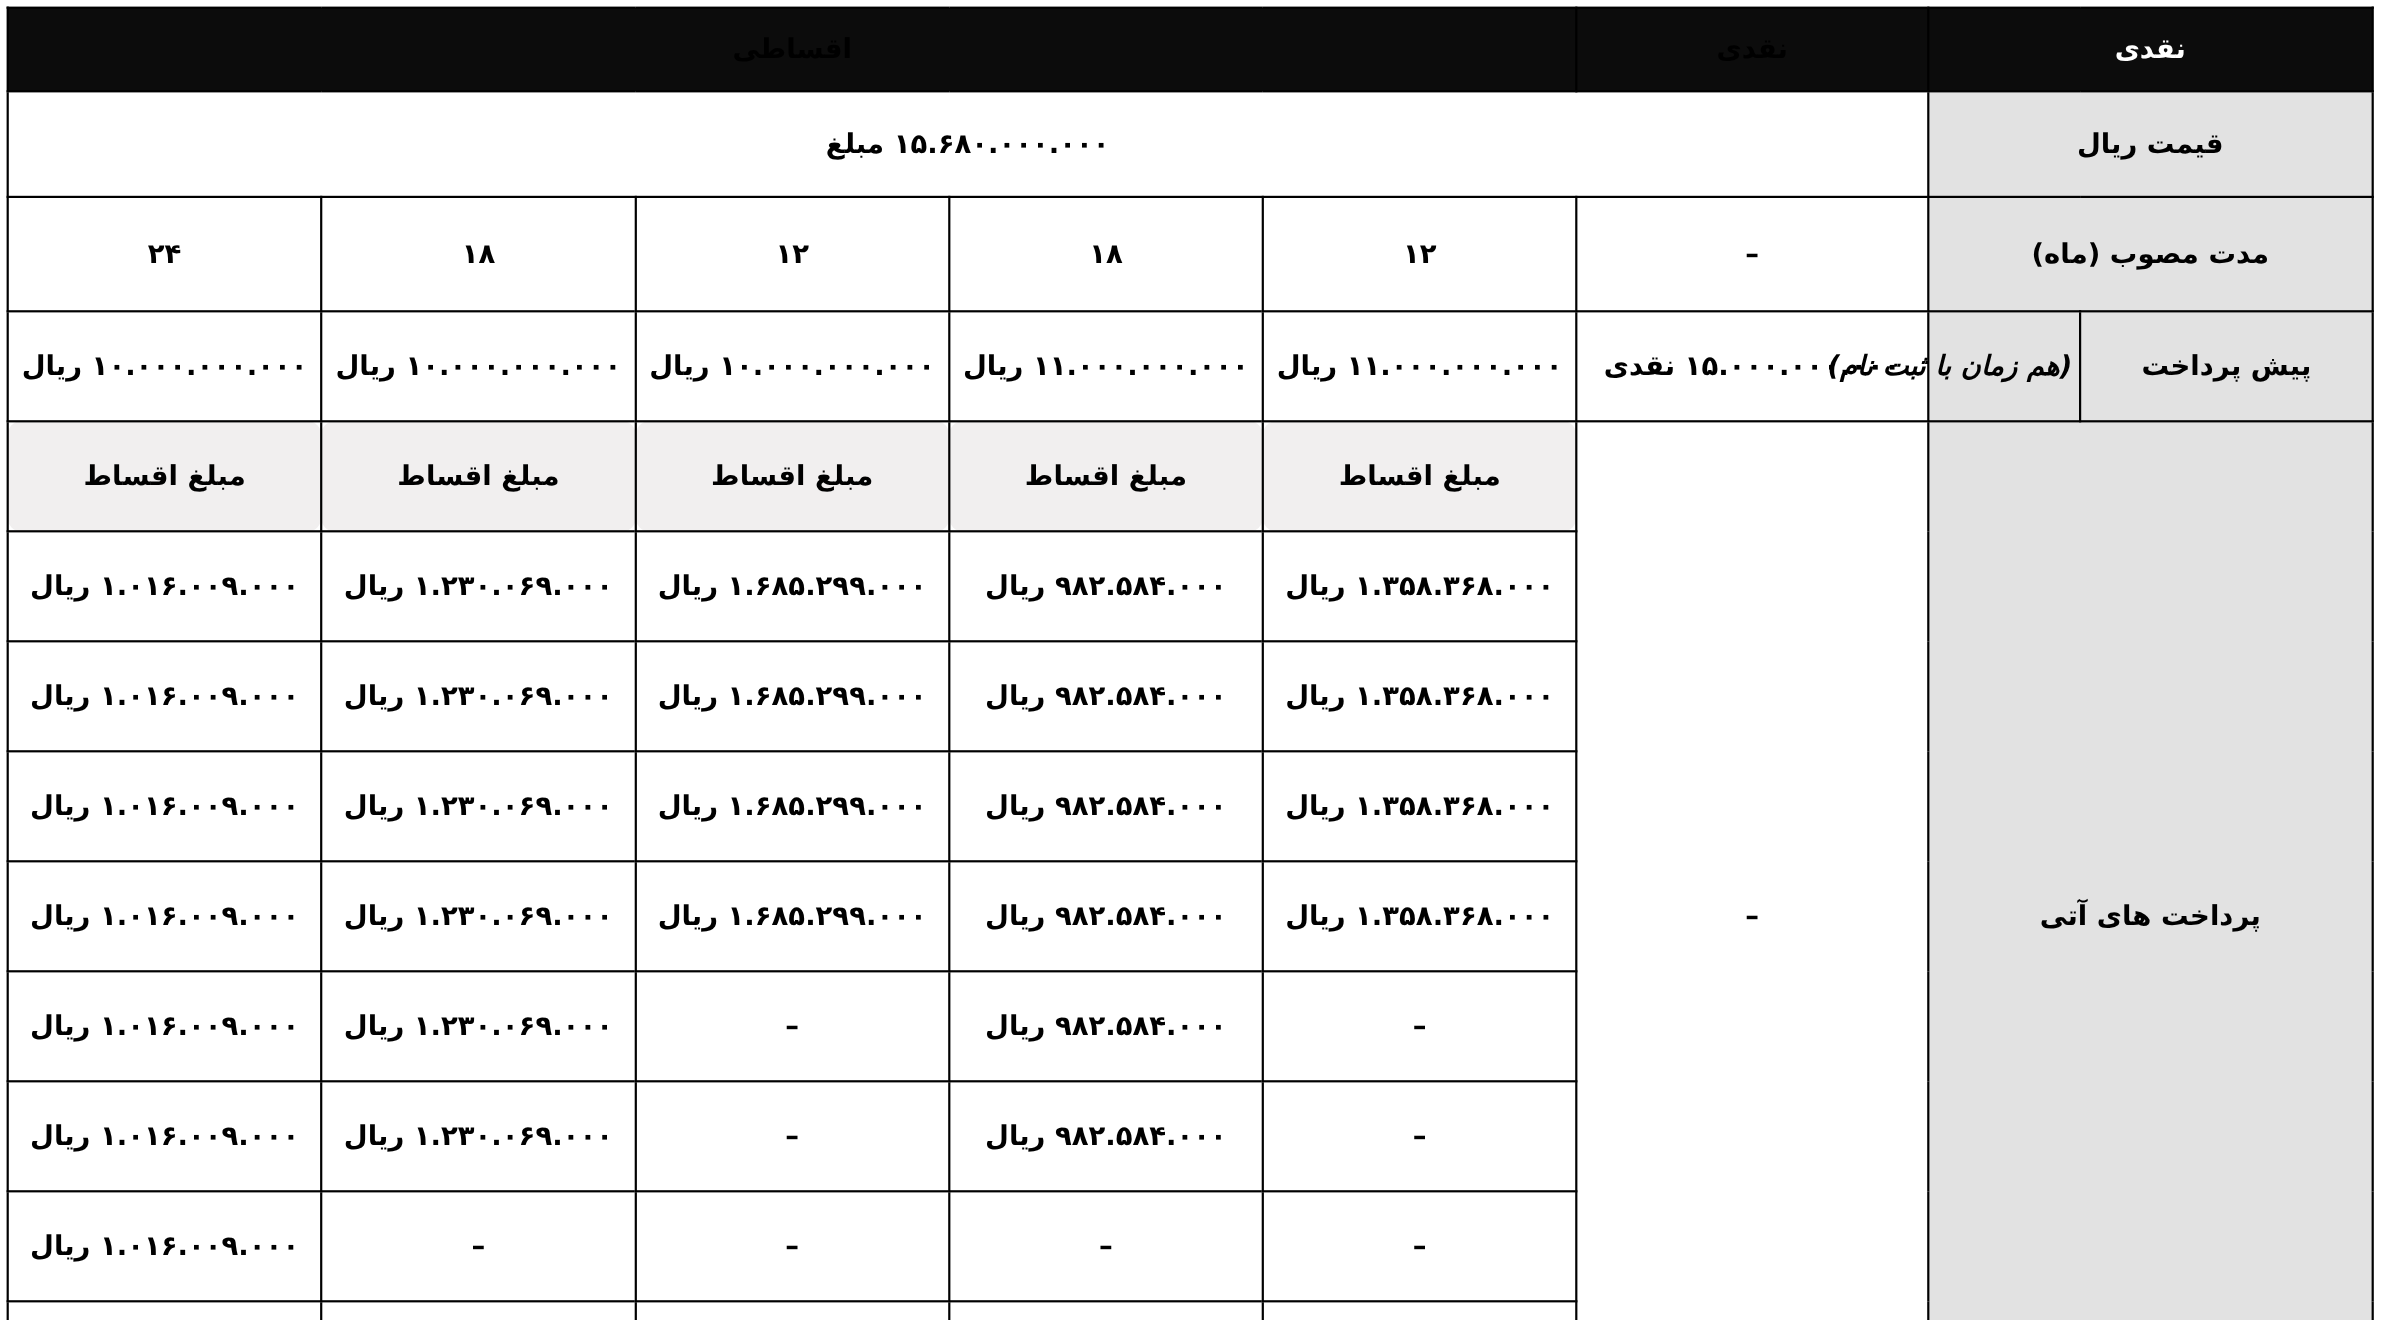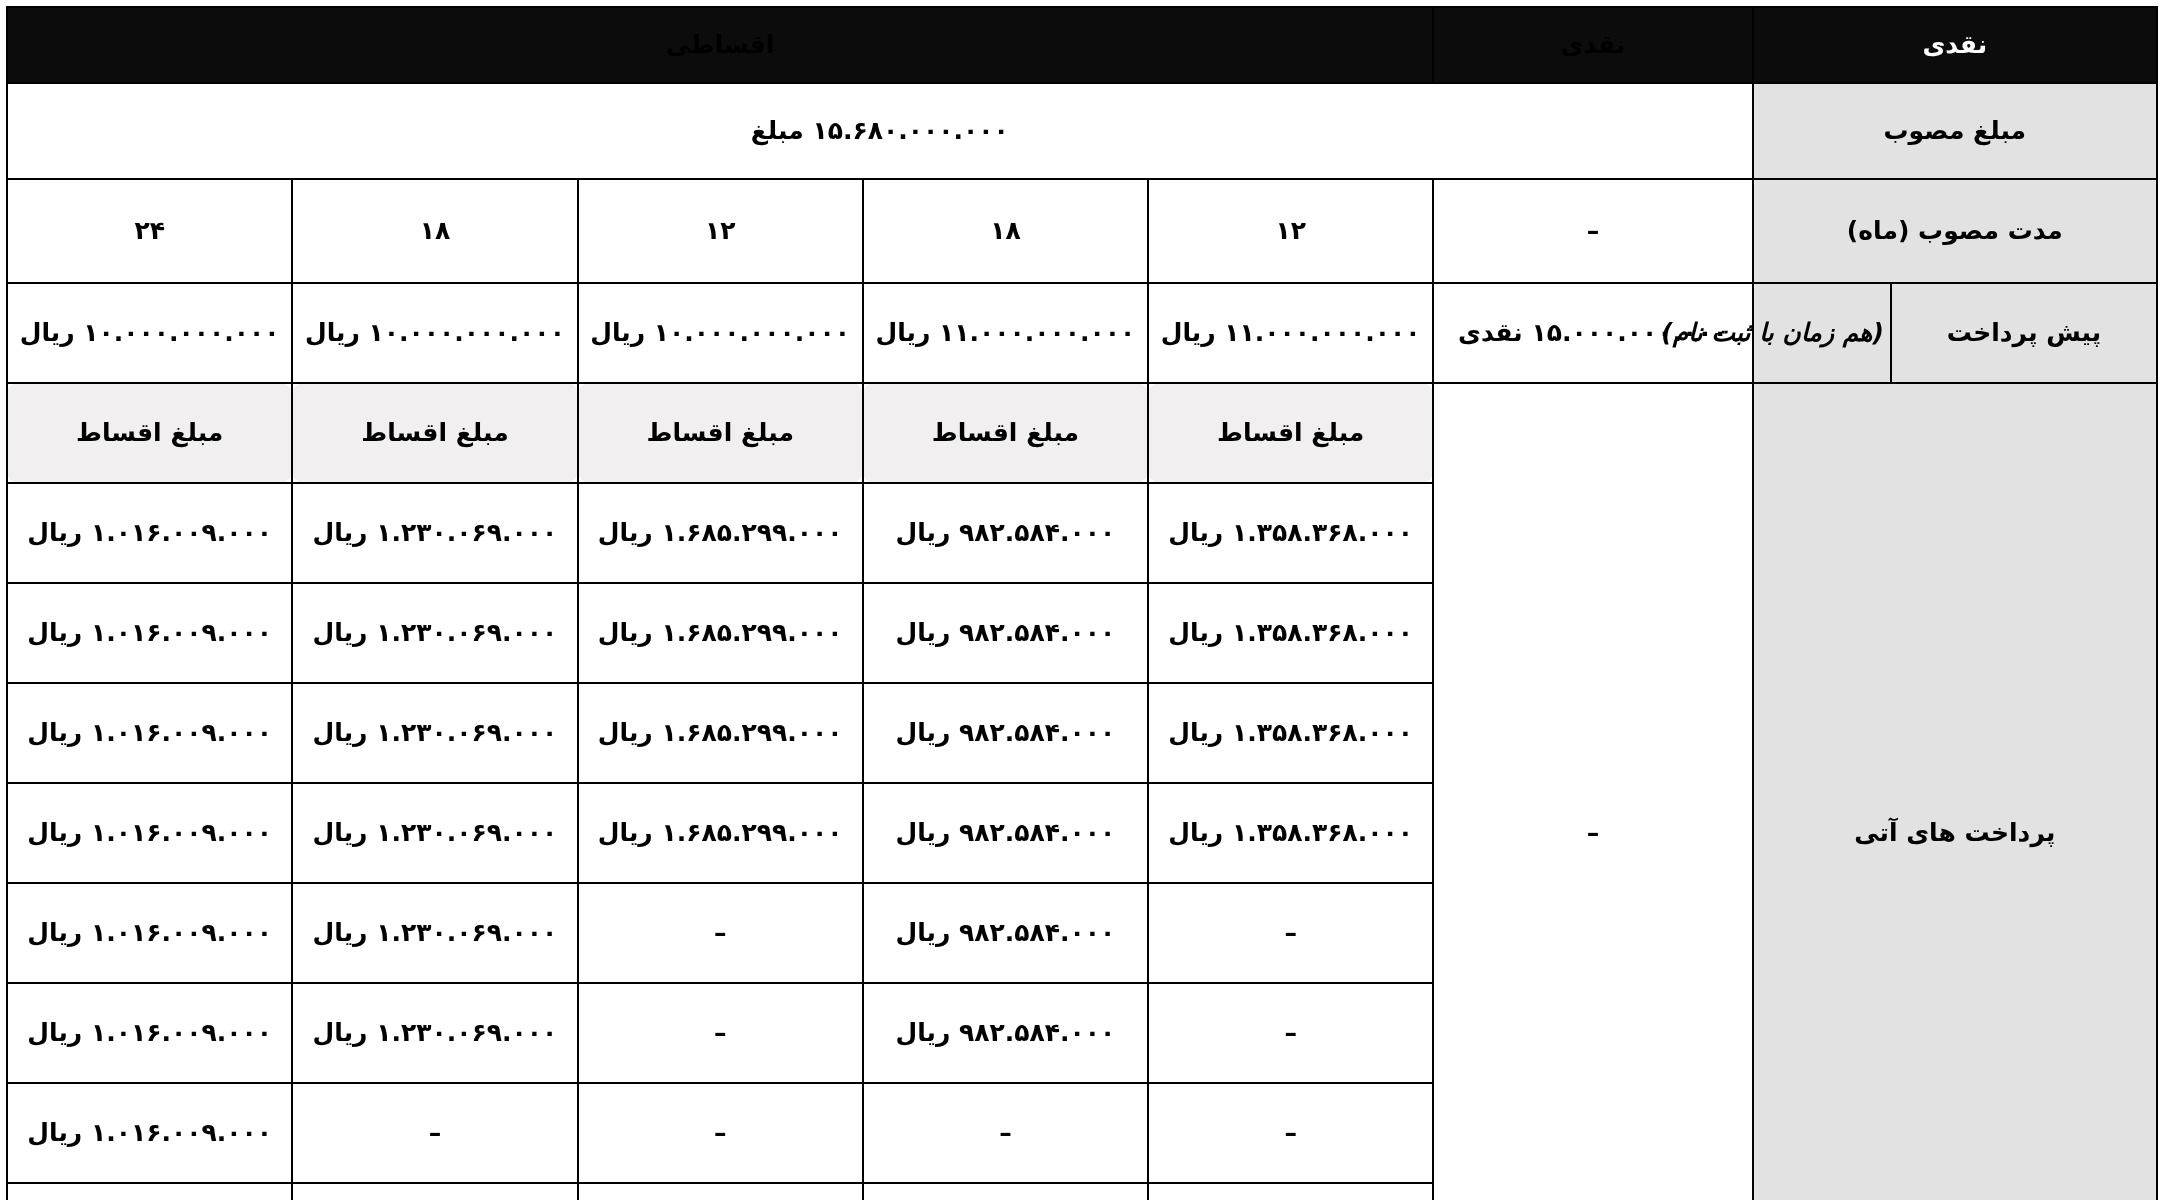--- a/index.html
+++ b/index.html
@@ -114,21 +114,21 @@
     </colgroup>
 
     <tbody>
         <tr class="hdr-black">
       <td colspan="2" class="rowlabel">نقدی</td>
       <td>نقدی</td>
       <td colspan="5">اقساطی</td>
     </tr>
 
     <tr>
-      <td colspan="2" class="rowlabel">مبلغ مصوب</td>
+      <td colspan="2" class="rowlabel">قیمت ریال</td>
       <td colspan="6" class="approved-price">۱۵.۶۸۰.۰۰۰.۰۰۰ مبلغ</td>
     </tr>
 
     <tr>
       <td colspan="2" class="rowlabel">مدت مصوب (ماه)</td>
       <td class="months dash cash-col">–</td>
       <td class="months">۱۲</td>
       <td class="months">۱۸</td>
       <td class="months">۱۲</td>
       <td class="months">۱۸</td>

